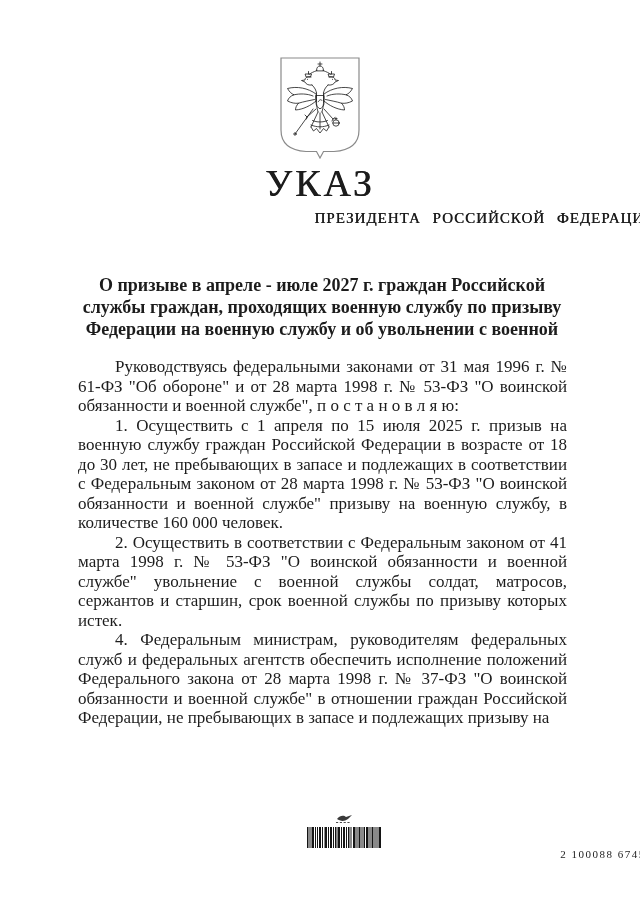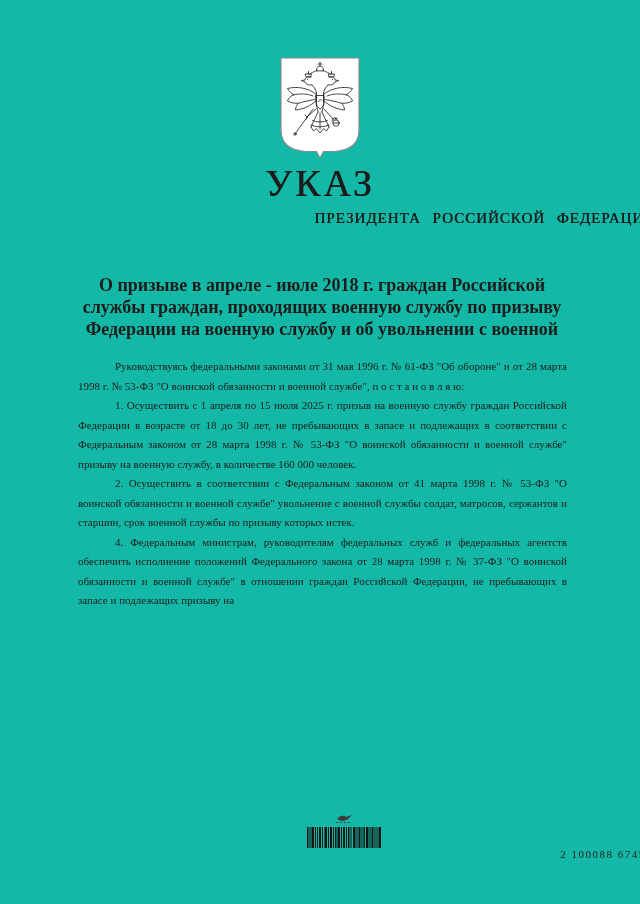--- a/index.html
+++ b/index.html
@@ -1,18 +1,18 @@
 <!DOCTYPE html>
 <html><head>
 <meta charset="utf-8">
 <style>
   html,body { margin:0; padding:0; background:#e8e8e8; }
   .page {
     position:relative; width:640px; height:904px; margin:0 auto;
-    background:#14b8a6; overflow:hidden;
+    background:#ffffff; overflow:hidden;
     font-family:"Liberation Serif", serif; color:#1c1c1c;
   }
   
   .emblem { position:absolute; top:57px; left:50%; transform:translateX(-50%); width:80px; height:102px; }
   .emblem svg { display:block; width:80px; height:102px; }
   
   .kind {
     position:absolute; top:163px; left:0; width:100%;
     text-align:center; font-size:38px; line-height:40px;
     letter-spacing:3px; text-shadow:0.4px 0 0 currentColor;
@@ -24,21 +24,21 @@
   }
   
   .subject {
     position:absolute; top:274px; left:78px; width:488px;
     text-align:center; font-weight:bold; font-size:18px; line-height:22px;
   }
   .subject p { margin:0; }
   
   .body {
     position:absolute; top:357px; left:78px; width:489px;
-    font-size:11px; line-height:19.5px; text-align:justify;
+    font-size:17px; line-height:19.5px; text-align:justify;
   }
   .body p { margin:0; text-indent:37px; }
   
   .footer { position:absolute; top:813px; left:0; width:100%; text-align:right;padding-left:24px; }
   .pubmark { display:block; margin:0 auto; width:26px; height:13px; }
   .barcode { display:block; margin:1px auto 0; width:74px; height:21px; }
   .barcode-digits {
     margin-top:0; font-size:11px; line-height:12px; letter-spacing:1.5px;
     color:#222; font-family:"Liberation Serif", serif;
   }
@@ -89,21 +89,21 @@
         <circle cx="56" cy="66" r="3.2"></circle>
         <path d="M52.8,66 H59.2 M56,62.8 V60.8 M54.9,61.6 H57.1"></path>
       </g>
     </svg>
   </div>
 
   <div class="kind">УКАЗ</div>
   <div class="issuer">ПРЕЗИДЕНТА РОССИЙСКОЙ ФЕДЕРАЦИИ</div>
 
   <div class="subject">
-      <p>О призыве в апреле - июле 2018 г. граждан Российской</p>
+      <p>О призыве в апреле - июле 2027 г. граждан Российской</p>
       <p>службы граждан, проходящих военную службу по призыву</p>
       <p>Федерации на военную службу и об увольнении с военной</p>
     </div>
 
   <div class="body">
       <p>Руководствуясь федеральными законами от 31 мая 1996 г. № 61-ФЗ "Об обороне" и от 28 марта 1998 г. № 53-ФЗ "О воинской обязанности и военной службе", п о с т а н о в л я ю:</p>
       <p>1. Осуществить с 1 апреля по 15 июля 2025 г. призыв на военную службу граждан Российской Федерации в возрасте от 18 до 30 лет, не пребывающих в запасе и подлежащих в соответствии с Федеральным законом от 28 марта 1998 г. № 53-ФЗ "О воинской обязанности и военной службе" призыву на военную службу, в количестве 160 000 человек.</p>
       <p>2. Осуществить в соответствии с Федеральным законом от 41 марта 1998 г. № 53-ФЗ "О воинской обязанности и военной службе" увольнение с военной службы солдат, матросов, сержантов и старшин, срок военной службы по призыву которых истек.</p>
       <p>4. Федеральным министрам, руководителям федеральных служб и федеральных агентств обеспечить исполнение положений Федерального закона от 28 марта 1998 г. № 37-ФЗ "О воинской обязанности и военной службе" в отношении граждан Российской Федерации, не пребывающих в запасе и подлежащих призыву на</p>
     </div>

